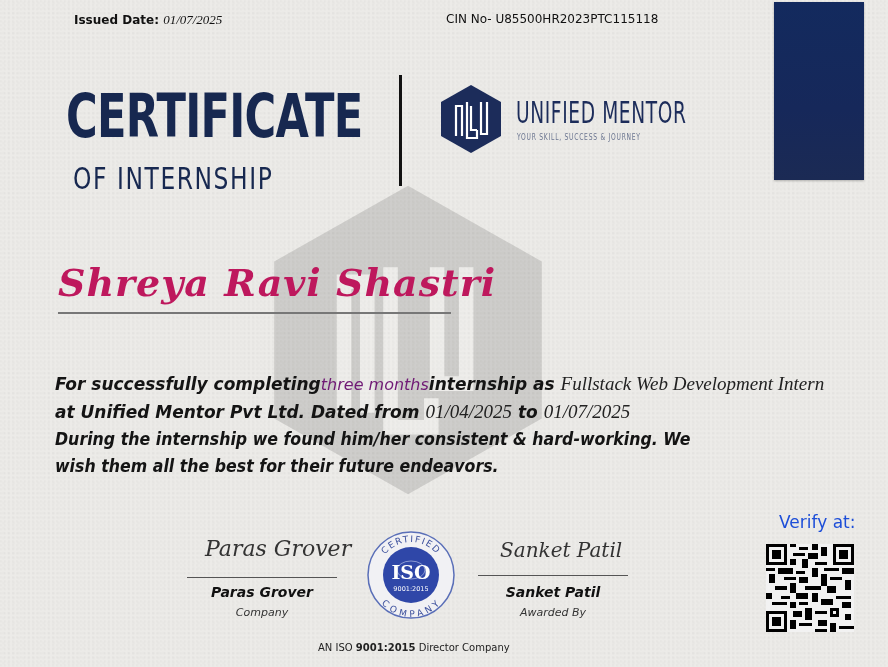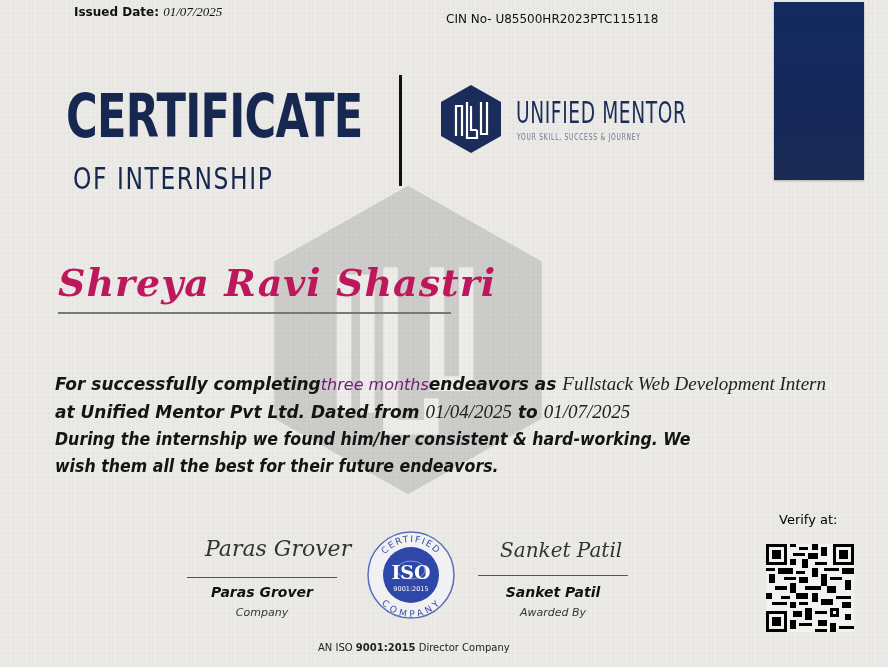--- a/index.html
+++ b/index.html
@@ -9,21 +9,21 @@
     background-image:
       radial-gradient(circle at 20% 30%, rgba(0,0,0,0.025) 0, rgba(0,0,0,0) 2px),
       radial-gradient(circle at 70% 60%, rgba(0,0,0,0.025) 0, rgba(0,0,0,0) 2px);
     background-size: 4px 4px, 5px 5px;
     font-family: "DejaVu Sans", sans-serif;
     color: #111;
   }
   .abs { position: absolute; }
 
   
-  .issued { left: 74px; top: 4px; font-size: 12px; font-weight: bold; color: #111; }
+  .issued { left: 74px; top: 12px; font-size: 12px; font-weight: bold; color: #111; }
   .issued .val { font-family: "Liberation Serif", serif; font-style: italic; font-weight: normal; font-size: 13px; }
   .cin { left: 446px; top: 12px; font-size: 12px; font-weight: normal; color: #111; }
 
   
   .ribbon { left: 774px; top: 2px; width: 90px; height: 178px;
     background: linear-gradient(180deg, #132a5e 0%, #16285a 60%, #1b2a54 100%);
     box-shadow: 0 1px 2px rgba(0,0,0,0.25); }
 
   
   .title { left: 66px; top: 86px; font-family: "DejaVu Sans", sans-serif; font-weight: bold;
@@ -71,21 +71,21 @@
 
   .sig2-script { left: 500px; top: 538px; font-size: 20px; }
   .sig2-line { left: 478px; top: 575px; width: 150px; }
   .sig2-name { left: 478px; top: 584px; width: 150px; }
   .sig2-role { left: 478px; top: 606px; width: 150px; }
 
   
   .iso { left: 366px; top: 530px; width: 90px; height: 90px; }
 
   
-  .verify { left: 779px; top: 512px; font-size: 13px; color: #000000; }
+  .verify { left: 779px; top: 512px; font-size: 17px; color: #1d4ed8; }
   .qr { left: 766px; top: 544px; width: 88px; height: 88px; }
 
   .footer { left: 318px; top: 642px; font-size: 10px; color: #222; white-space: nowrap; }
   .footer b { font-weight: bold; }
 </style>
 </head>
 <body>
 
 <div class="abs issued">
   <span>Issued Date:</span>
@@ -115,21 +115,21 @@
   </g>
 </svg>
 <div class="abs brand-name">UNIFIED MENTOR</div>
 <div class="abs brand-tag">YOUR SKILL, SUCCESS &amp; JOURNEY</div>
 
 <div class="abs recipient">Shreya Ravi Shastri</div>
 <div class="abs recipient-line"></div>
 
 <div class="abs body-text">
   <span class="line">
-    <span>For  successfully completing</span><span class="plain">three months</span><span>endeavors as </span><span class="serif">Fullstack Web Development Intern</span>
+    <span>For  successfully completing</span><span class="plain">three months</span><span>internship as </span><span class="serif">Fullstack Web Development Intern</span>
   </span>
   <span class="line">
     <span>at Unified Mentor Pvt Ltd. Dated from </span><span class="serif">01/04/2025</span><span> to </span><span class="serif">01/07/2025</span>
   </span>
   <span class="line narrow">During the internship we found him/her consistent &amp; hard-working. We</span>
   <span class="line narrow">wish them all the best for their future endeavors.</span>
 </div>
 
 <div class="abs sig-script sig1-script">Paras Grover</div>
 <div class="abs sig-line sig1-line"></div>

